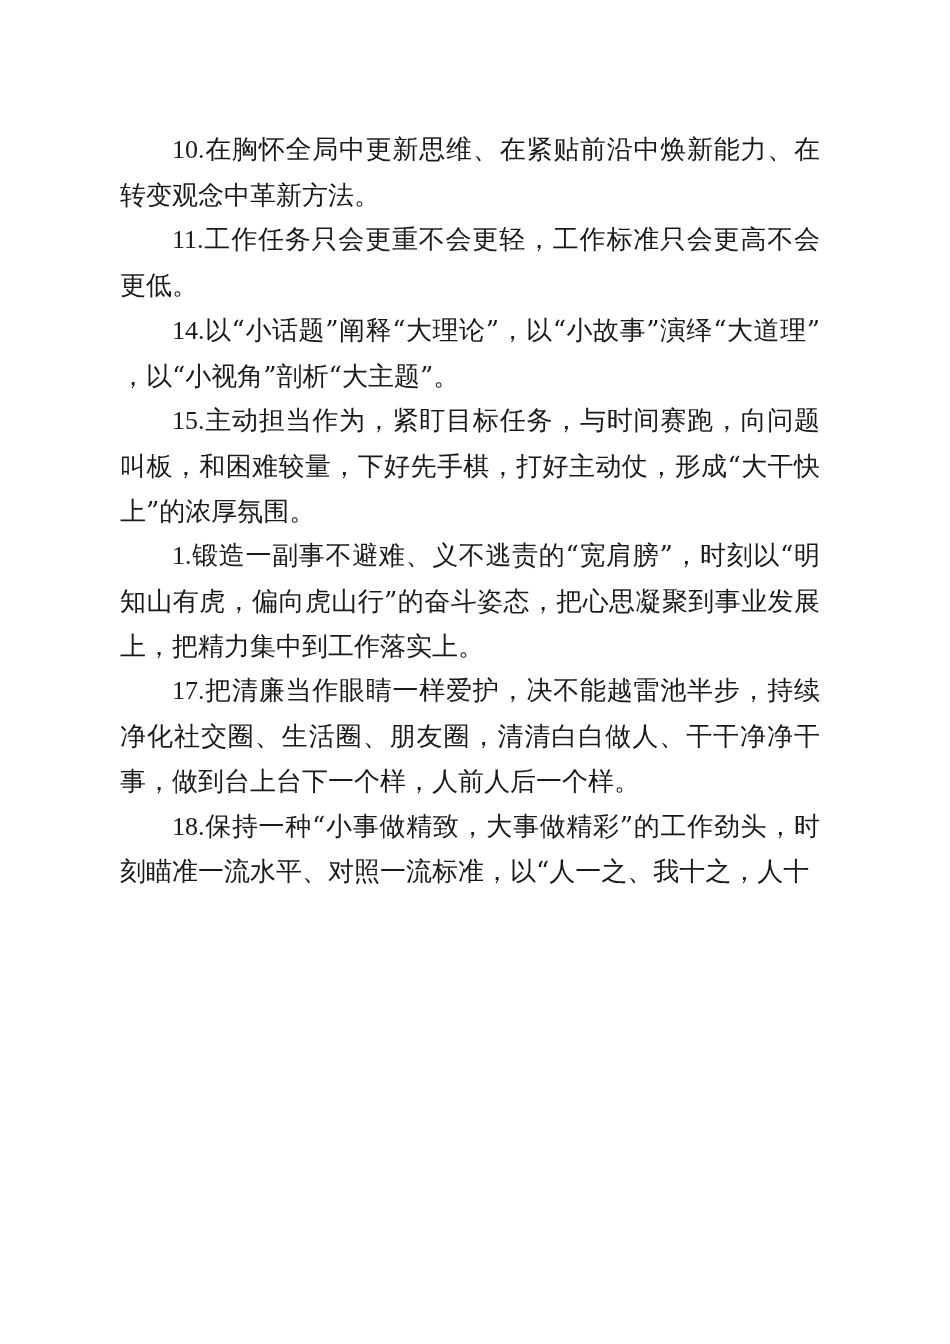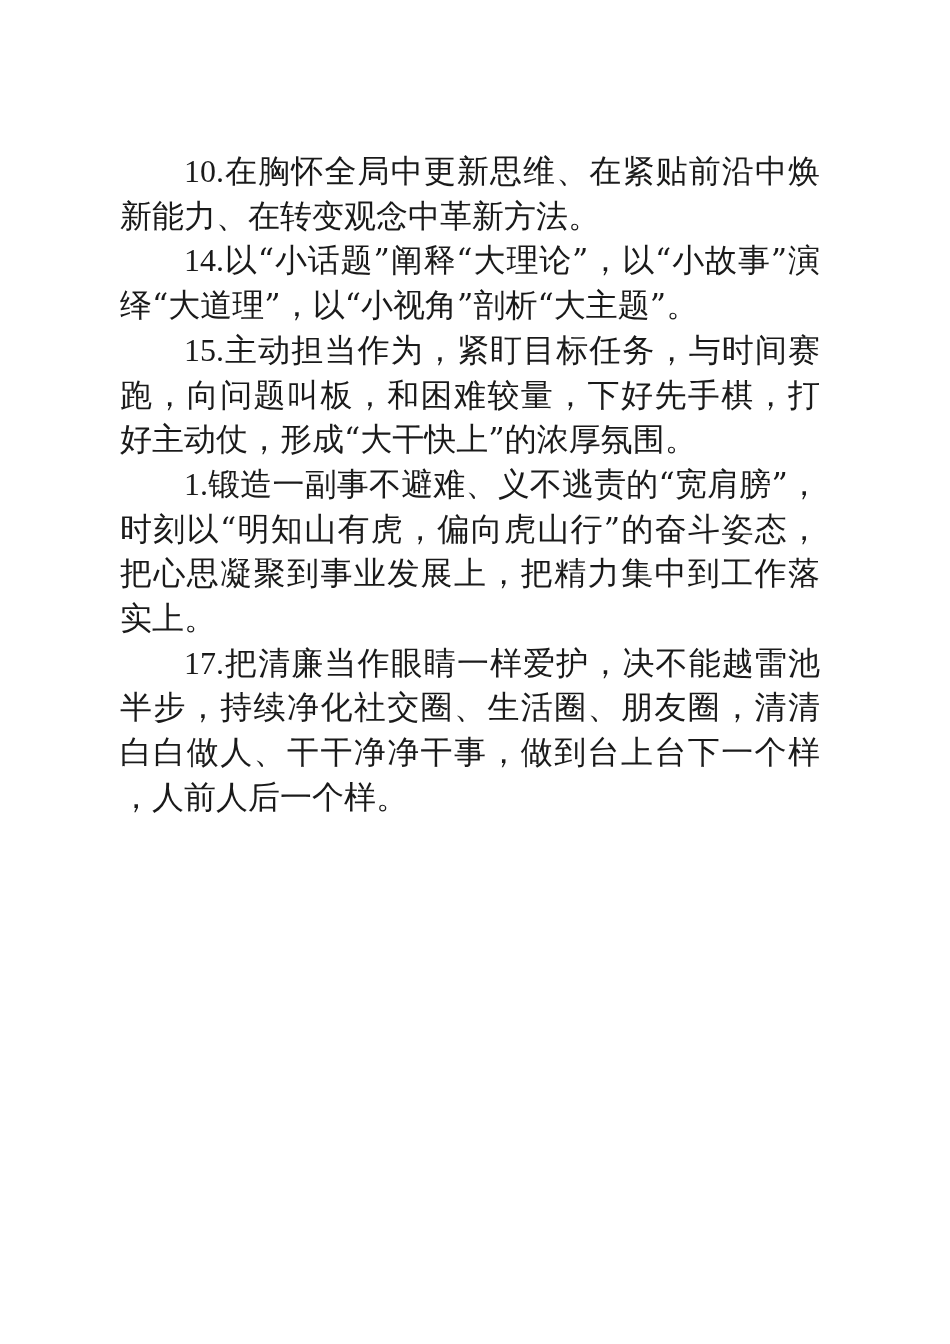--- a/index.html
+++ b/index.html
@@ -17,24 +17,24 @@
       position: absolute;
       left: 0;
       top: 0;
       width: 950px;
       height: 1344px;
       background: #ffffff;
     }
     .content {
       position: absolute;
       left: 120px;
-      top: 149px;
+      top: 127px;
       width: 700px;
       font-family: "DejaVu Serif", "Liberation Serif", serif;
-      font-size: 32px;
+      font-size: 26px;
       line-height: 44.7px;
       color: #1a1a1a;
       text-align: justify;
       text-justify: inter-character;
     }
     .para {
       margin: 0;
       padding: 0;
       text-indent: 2em;
       word-break: break-all;
@@ -43,18 +43,20 @@
     .num {
       font-family: "Liberation Serif", "DejaVu Serif", serif;
     }
   </style>
 </head>
 <body>
 
 <div class="page">
   <div class="content">
     <p class="para"><span class="num">10.</span><span>在胸怀全局中更新思维、在紧贴前沿中焕新能力、在转变观念中革新方法。</span></p>
+    <p class="para"><span class="num">11.</span><span>工作任务只会更重不会更轻，工作标准只会更高不会更低。</span></p>
     <p class="para"><span class="num">14.</span><span>以“小话题”阐释“大理论”，以“小故事”演绎“大道理”，以“小视角”剖析“大主题”。</span></p>
     <p class="para"><span class="num">15.</span><span>主动担当作为，紧盯目标任务，与时间赛跑，向问题叫板，和困难较量，下好先手棋，打好主动仗，形成“大干快上”的浓厚氛围。</span></p>
     <p class="para"><span class="num">1.</span><span>锻造一副事不避难、义不逃责的“宽肩膀”，时刻以“明知山有虎，偏向虎山行”的奋斗姿态，把心思凝聚到事业发展上，把精力集中到工作落实上。</span></p>
     <p class="para"><span class="num">17.</span><span>把清廉当作眼睛一样爱护，决不能越雷池半步，持续净化社交圈、生活圈、朋友圈，清清白白做人、干干净净干事，做到台上台下一个样，人前人后一个样。</span></p>
+    <p class="para"><span class="num">18.</span><span>保持一种“小事做精致，大事做精彩”的工作劲头，时刻瞄准一流水平、对照一流标准，以“人一之、我十之，人十</span></p>
   </div>
 </div>
 
 </body></html>

